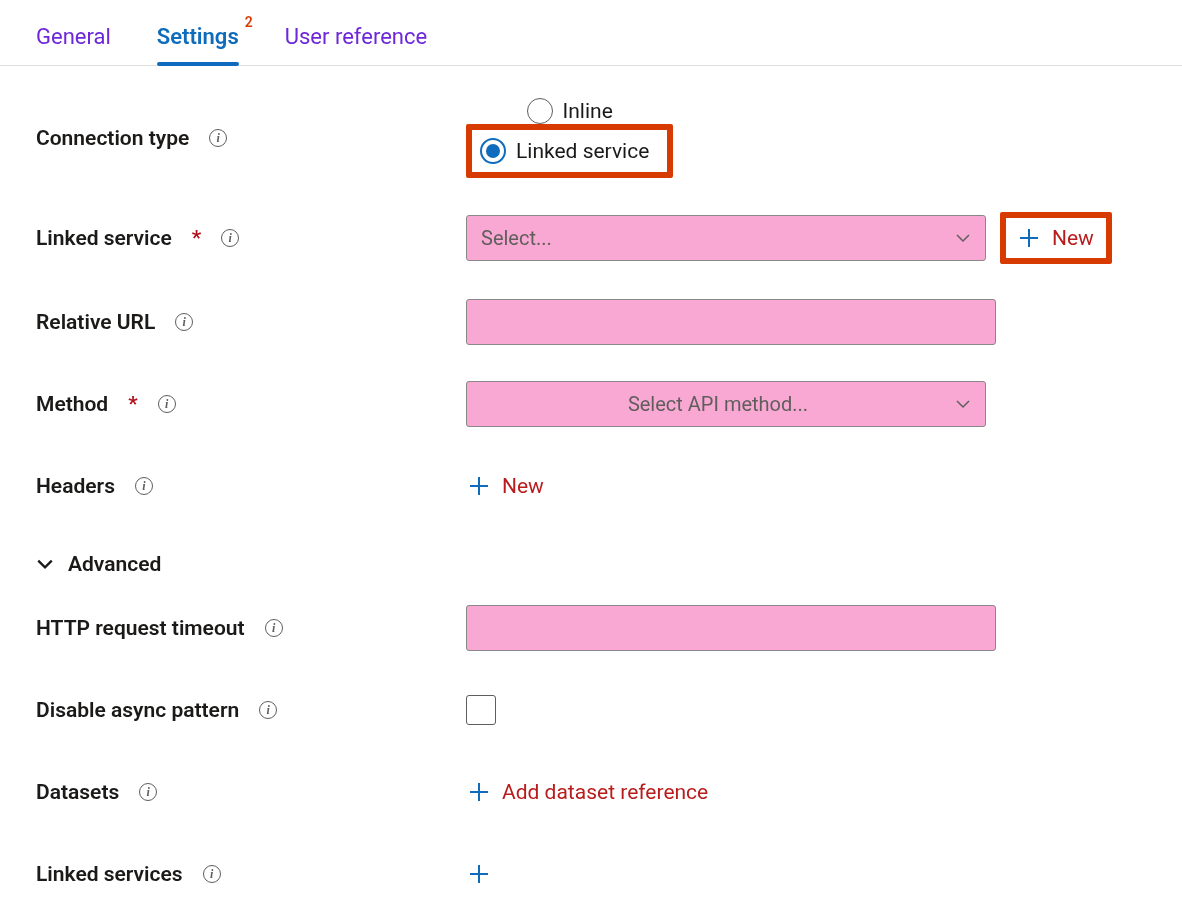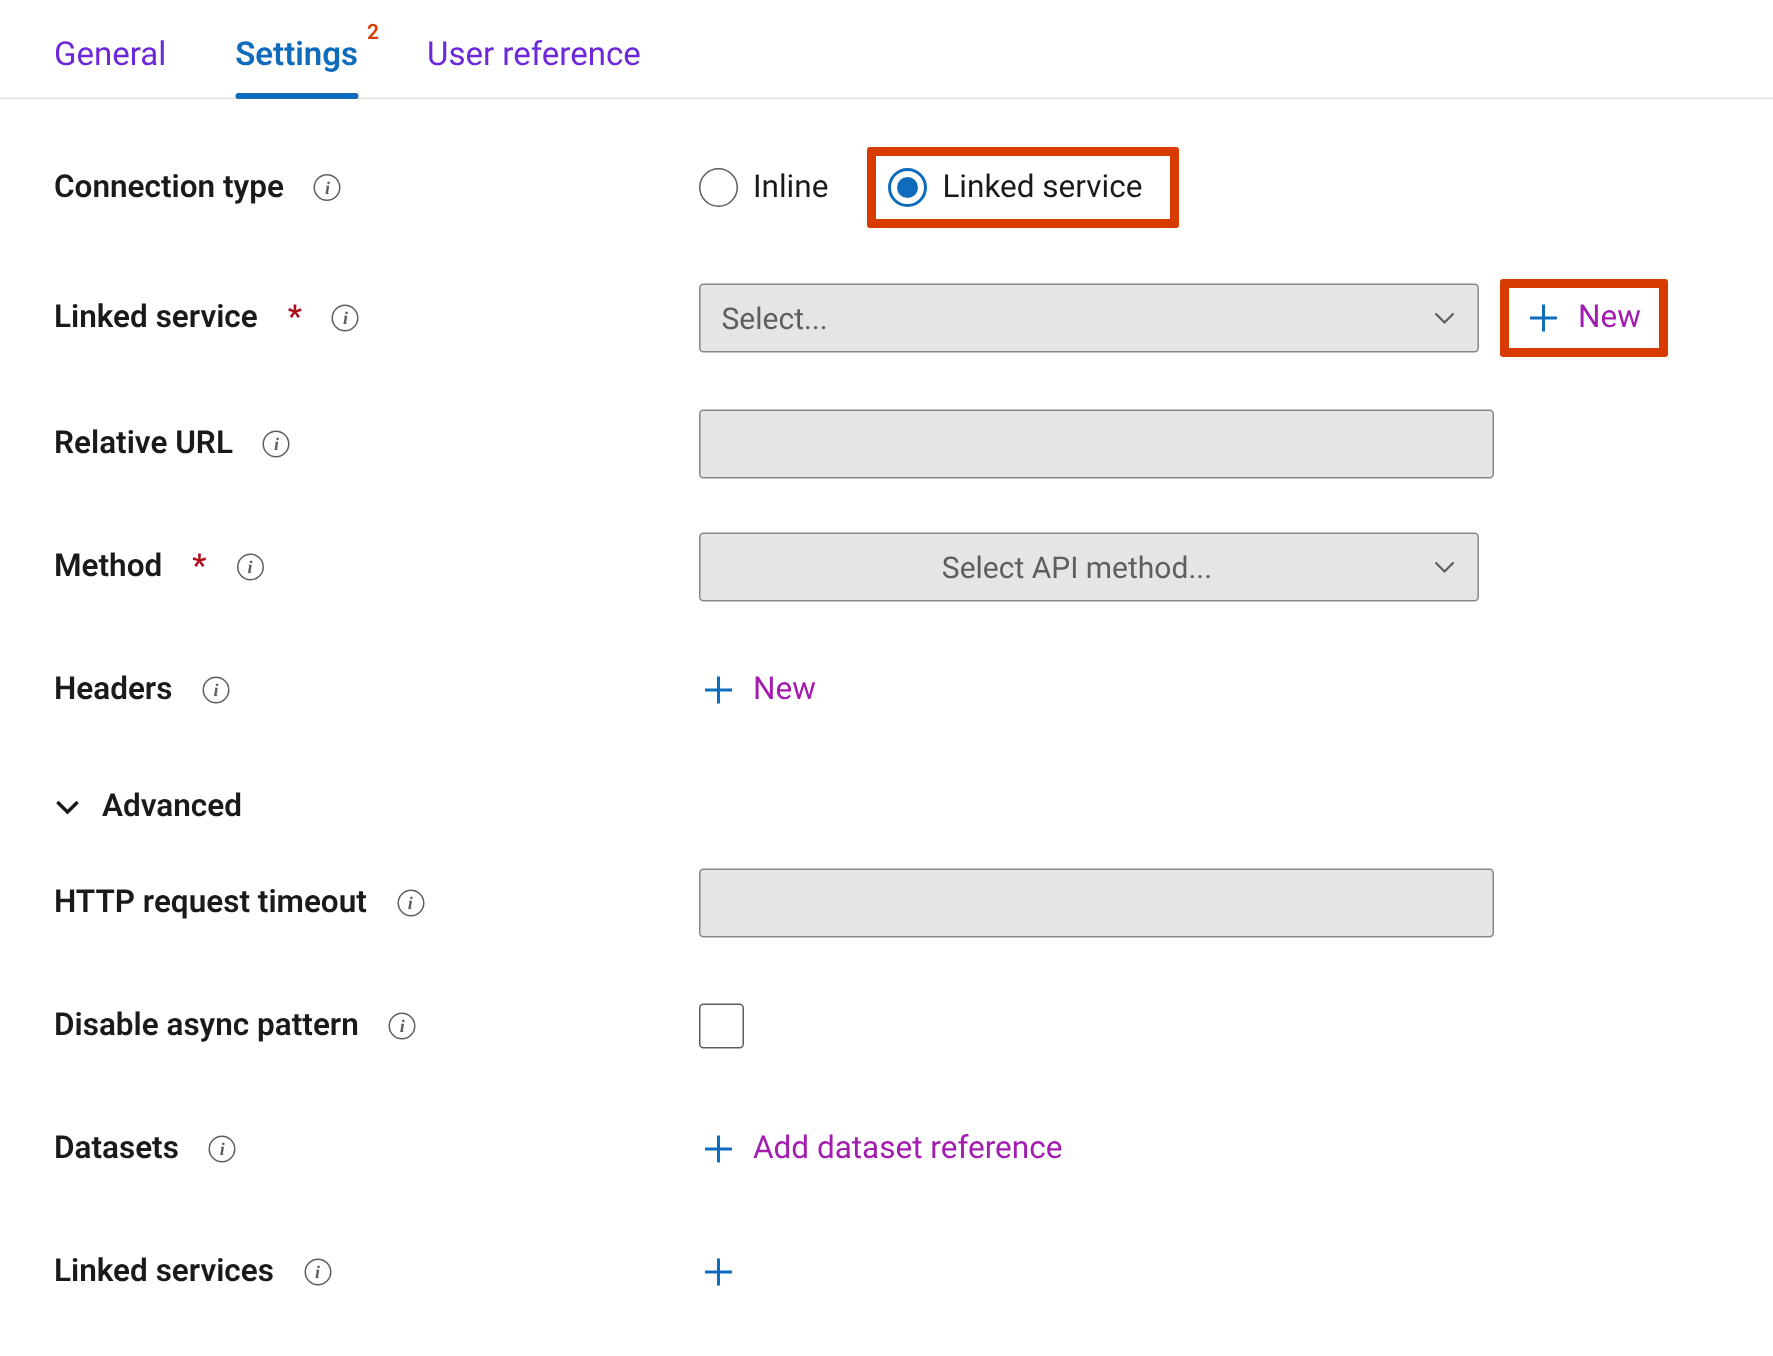--- a/index.html
+++ b/index.html
@@ -93,21 +93,21 @@
   .field-col {
     flex: 1;
     display: flex;
     align-items: center;
     gap: 14px;
   }
   
   .radio-group {
     display: flex;
     align-items: center;
-    gap: 26px;
+    flex-direction: column;
   }
   .radio {
     display: inline-flex;
     align-items: center;
     gap: 10px;
     font-size: 21px;
     cursor: pointer;
   }
   .radio-circle {
     width: 26px; height: 26px;
@@ -139,21 +139,21 @@
     border-radius: 2px;
     padding: 2px 10px;
     display: inline-flex;
     align-items: center;
   }
   
   .select, .text-input {
     height: 46px;
     border: 1px solid #8a8886;
     border-radius: 3px;
-    background: #e5e5e5;
+    background: #f9a8d4;
     display: flex;
     align-items: center;
     padding: 0 14px;
     font-size: 20px;
     color: #605e5c;
     cursor: pointer;
     width: 530px;
   }
   .select .placeholder { flex: 1; }
   .text-input { cursor: text; color: #1b1a19; }
@@ -161,21 +161,21 @@
     width: 16px; height: 16px;
     display: inline-block;
   }
   .chev svg { width: 100%; height: 100%; display: block; }
   
   .link-btn {
     display: inline-flex;
     align-items: center;
     gap: 12px;
     font-size: 21px;
-    color: #a21caf;
+    color: #b91c1c;
     cursor: pointer;
     padding: 6px 2px;
   }
   .plus-icon {
     width: 22px; height: 22px;
     display: inline-block;
   }
   .plus-icon svg { display:block; }
   
   .advanced-toggle {

